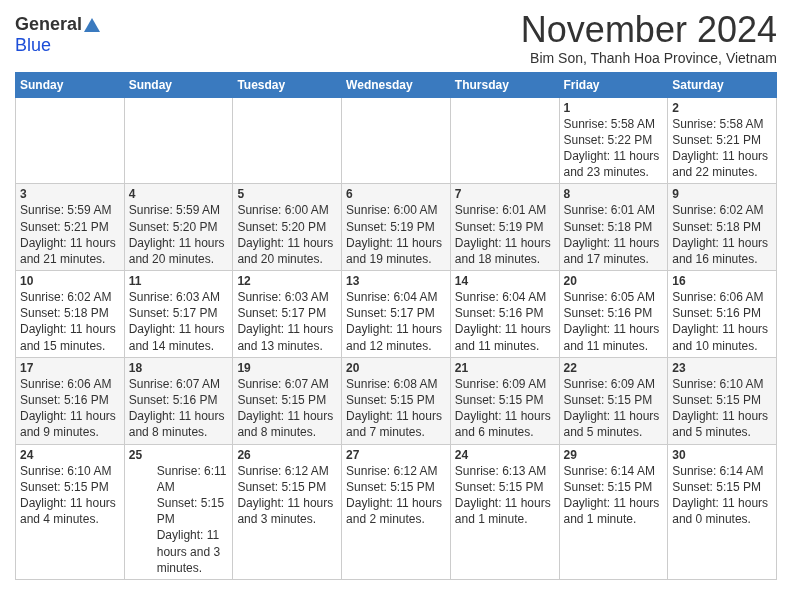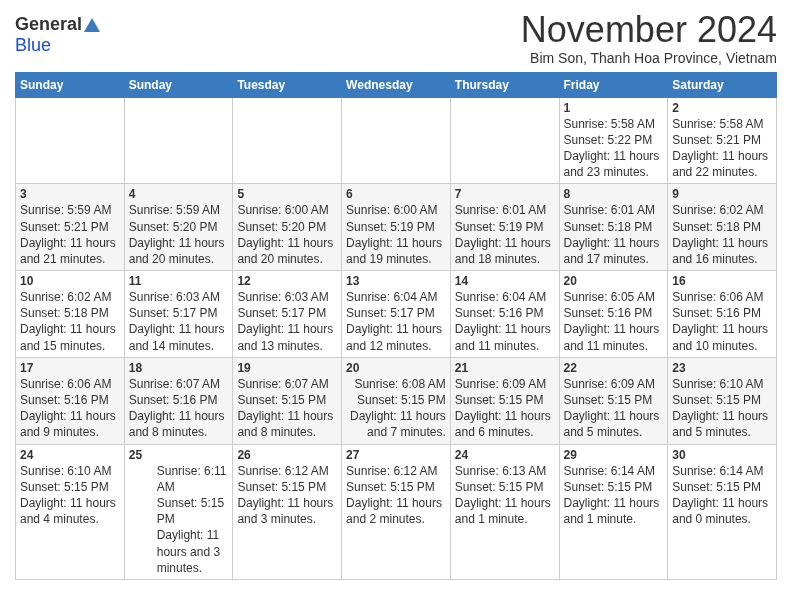--- a/index.html
+++ b/index.html
@@ -252,21 +252,21 @@
 Daylight: 11 hours and 8 minutes.</div>
         </td>
         <td>
           <span class="day-num">19</span>
           <div class="day-info" style="white-space: pre-line;">Sunrise: 6:07 AM
 Sunset: 5:15 PM
 Daylight: 11 hours and 8 minutes.</div>
         </td>
         <td>
           <span class="day-num">20</span>
-          <div class="day-info" style="white-space: pre-line; text-align: right;">Sunrise: 6:08 AM
+          <div class="day-info" style="white-space: pre-line;">Sunrise: 6:08 AM
 Sunset: 5:15 PM
 Daylight: 11 hours and 7 minutes.</div>
         </td>
         <td>
           <span class="day-num">21</span>
           <div class="day-info" style="white-space: pre-line;">Sunrise: 6:09 AM
 Sunset: 5:15 PM
 Daylight: 11 hours and 6 minutes.</div>
         </td>
         <td>

